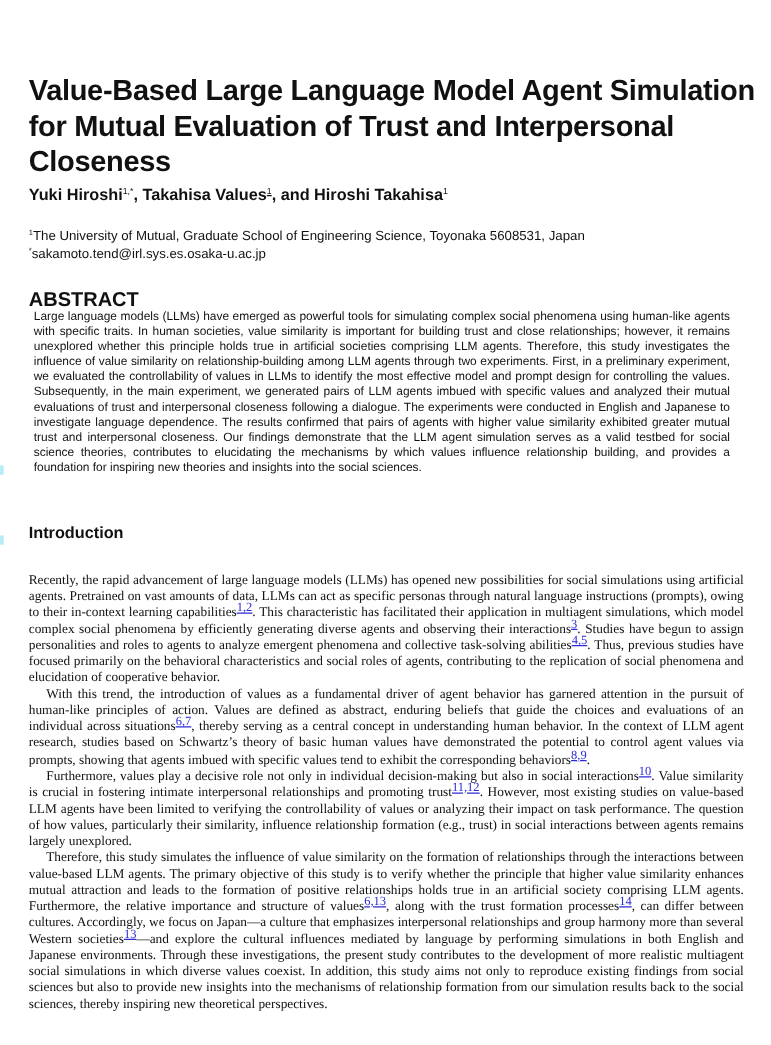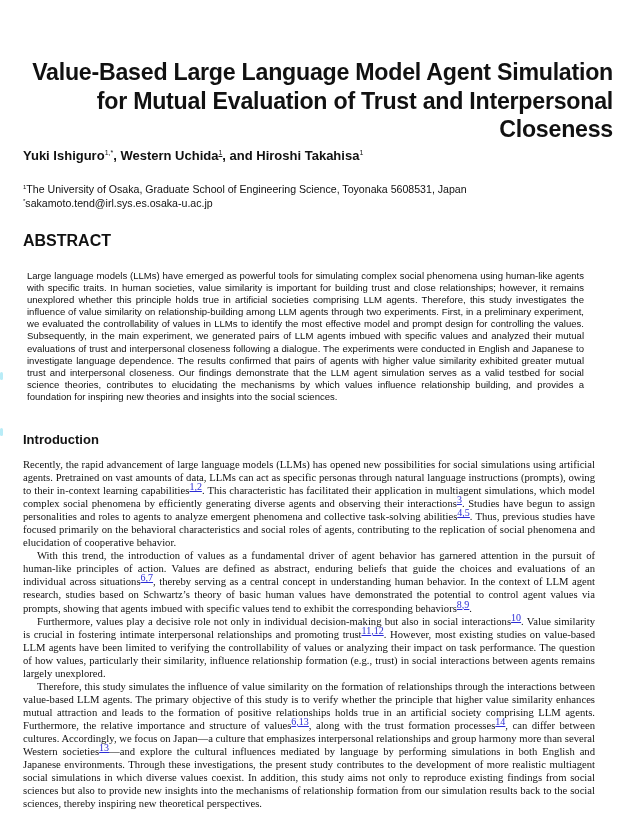--- a/index.html
+++ b/index.html
@@ -19,26 +19,26 @@
   .affil {
     position:absolute; left:23px; top:183px; width:590px;
     font-family:"Liberation Sans", sans-serif; font-size:10.6px; line-height:13.5px; color:#111;
   }
   .affil sup { font-size:6px; vertical-align:4px; line-height:0; }
   .abs-head {
     position:absolute; left:23px; top:232px;
     font-family:"Liberation Sans", sans-serif; font-weight:bold; font-size:16px; color:#111;
   }
   .abstract {
-    position:absolute; left:27px; top:270px; width:557px;
+    position:absolute; left:27px; top:248px; width:557px;
     font-family:"Liberation Sans", sans-serif; font-size:9.55px; line-height:12.1px;
     text-align:justify; color:#111;
   }
   .intro-head {
-    position:absolute; left:23px; top:432px;
+    position:absolute; left:23px; top:418px;
     font-family:"Liberation Sans", sans-serif; font-weight:bold; font-size:13px; color:#111;
   }
   .body {
     position:absolute; left:23px; top:458px; width:572px;
     font-family:"Liberation Serif", serif; font-size:10.65px; line-height:13.05px;
     text-align:justify; color:#111;
   }
   .body p { margin:0; text-indent:14px; }
   .body p.first { text-indent:0; }
   .body sup { font-size:10px; line-height:0; vertical-align:4px;margin-top:36px; }
@@ -46,28 +46,28 @@
   .margin-mark {
     position:absolute; left:0; width:3px; height:8px; background:#b9ecf7; border-radius:2px;
   }
 </style>
 </head>
 <body>
 
 <div class="margin-mark" style="top:372px;"></div>
 <div class="margin-mark" style="top:428px;"></div>
 
-<h1 class="title" style="margin:0;text-align:right;">Value-Based Large Language Model Agent Simulation for Mutual Evaluation of Trust and Interpersonal Closeness</h1>
+<h1 class="title" style="margin:0;">Value-Based Large Language Model Agent Simulation for Mutual Evaluation of Trust and Interpersonal Closeness</h1>
 
 <div class="authors">
-  <span>Yuki Ishiguro</span><sup>1,*</sup><span>, </span><span>Western Uchida</span><sup><a>1</a></sup><span>, and </span><span>Hiroshi Takahisa</span><sup>1</sup>
+  <span>Yuki Hiroshi</span><sup>1,*</sup><span>, </span><span>Takahisa Values</span><sup><a>1</a></sup><span>, and </span><span>Hiroshi Takahisa</span><sup>1</sup>
 </div>
 
 <div class="affil">
-  <div><sup>1</sup><span>The University of Osaka, Graduate School of Engineering Science, Toyonaka 5608531, Japan</span></div>
+  <div><sup>1</sup><span>The University of Mutual, Graduate School of Engineering Science, Toyonaka 5608531, Japan</span></div>
   <div><sup>*</sup><span>sakamoto.tend@irl.sys.es.osaka-u.ac.jp</span></div>
 </div>
 
 <div class="abs-head">ABSTRACT</div>
 <div class="abstract">Large language models (LLMs) have emerged as powerful tools for simulating complex social phenomena using human-like agents with specific traits. In human societies, value similarity is important for building trust and close relationships; however, it remains unexplored whether this principle holds true in artificial societies comprising LLM agents. Therefore, this study investigates the influence of value similarity on relationship-building among LLM agents through two experiments. First, in a preliminary experiment, we evaluated the controllability of values in LLMs to identify the most effective model and prompt design for controlling the values. Subsequently, in the main experiment, we generated pairs of LLM agents imbued with specific values and analyzed their mutual evaluations of trust and interpersonal closeness following a dialogue. The experiments were conducted in English and Japanese to investigate language dependence. The results confirmed that pairs of agents with higher value similarity exhibited greater mutual trust and interpersonal closeness. Our findings demonstrate that the LLM agent simulation serves as a valid testbed for social science theories, contributes to elucidating the mechanisms by which values influence relationship building, and provides a foundation for inspiring new theories and insights into the social sciences.</div>
 
 <div class="intro-head">Introduction</div>
 
 <div class="body">
   <p class="first"><span>Recently, the rapid advancement of large language models (LLMs) has opened new possibilities for social simulations using artificial agents. Pretrained on vast amounts of data, LLMs can act as specific personas through natural language instructions (prompts), owing to their in-context learning capabilities</span><sup><a>1,2</a></sup><span>. This characteristic has facilitated their application in multiagent simulations, which model complex social phenomena by efficiently generating diverse agents and observing their interactions</span><sup><a>3</a></sup><span>. Studies have begun to assign personalities and roles to agents to analyze emergent phenomena and collective task-solving abilities</span><sup><a>4,5</a></sup><span>. Thus, previous studies have focused primarily on the behavioral characteristics and social roles of agents, contributing to the replication of social phenomena and elucidation of cooperative behavior.</span></p>

